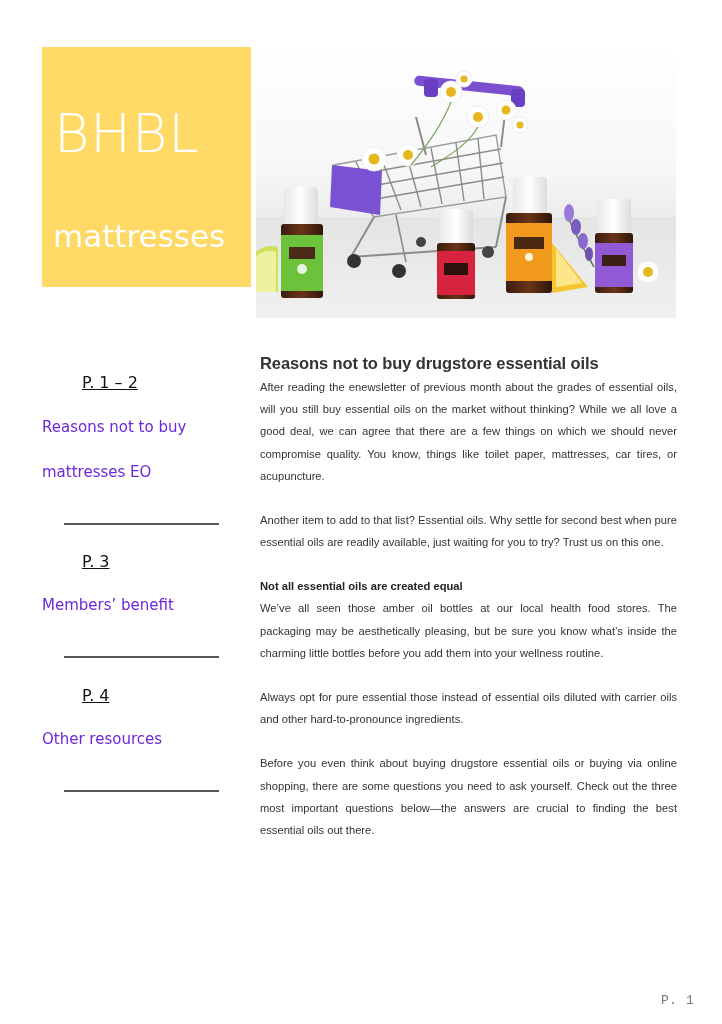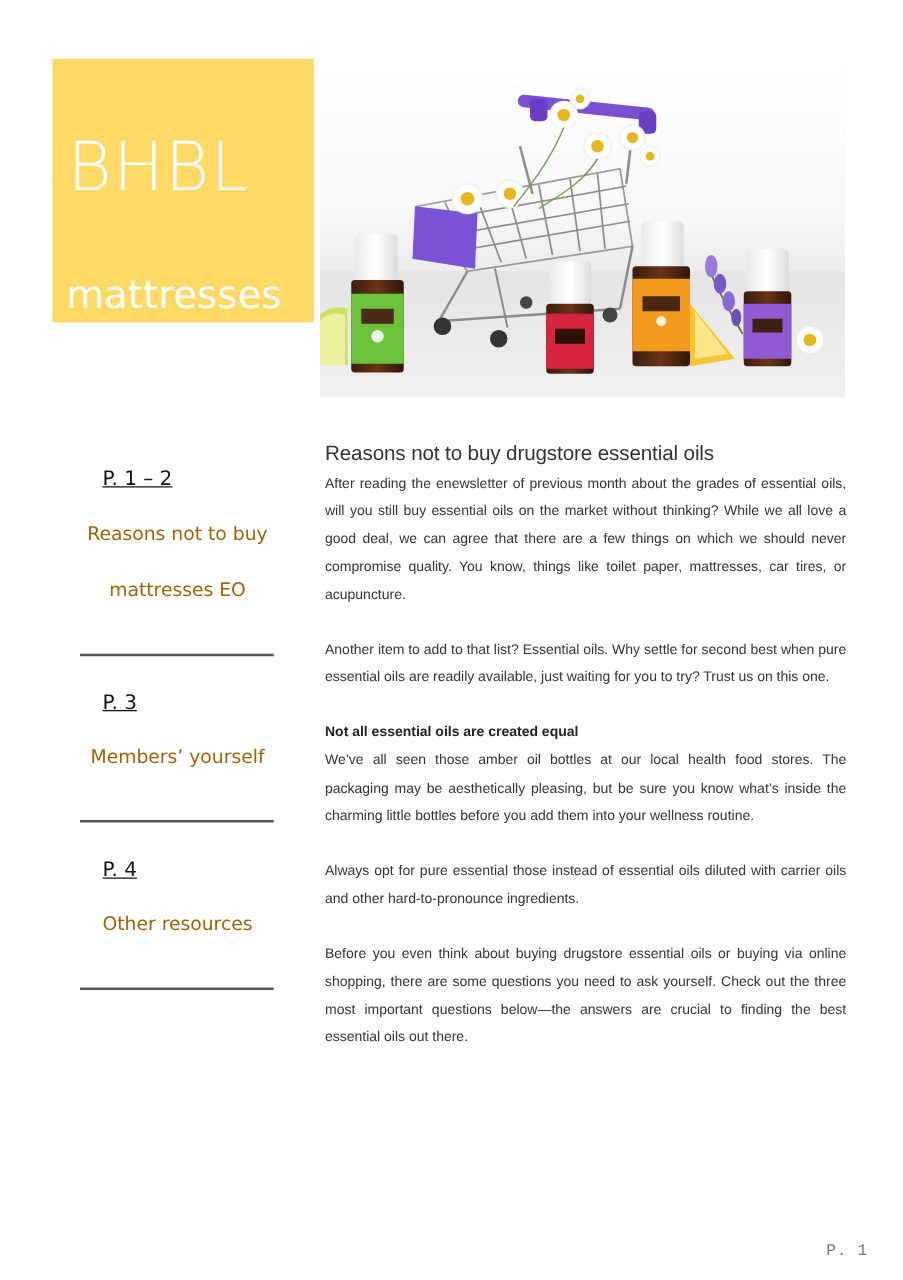--- a/index.html
+++ b/index.html
@@ -14,21 +14,21 @@
       overflow: hidden;
       font-family: "Liberation Sans", sans-serif;
       color: #333333;
     }
     
     .brand-block {
       position: absolute;
       left: 42px;
       top: 47px;
       width: 209px;
-      height: 211px;
+      height: 240px;
       background: #FFD966;
       color: #ffffff;
       font-family: "DejaVu Sans", sans-serif;
     }
     .brand-title {
       position: absolute;
       left: 12px;
       top: 60px;
       font-size: 54px;
       font-weight: 300;
@@ -80,42 +80,42 @@
       position: absolute;
       left: 40px;
       font-size: 16px;
       color: #111111;
       text-decoration: underline;
     }
     .toc-title {
       position: absolute;
       left: 0;
       width: 200px;
-      text-align: center;
+      text-align: left;
       font-size: 15px;
-      color: #a16207;
+      color: #6d28d9;
     }
     .toc-divider {
       position: absolute;
       left: 22px;
       width: 155px;
       height: 1.5px;
       background: #555555;
     }
 
     
     .article {
       position: absolute;
       left: 260px;
       top: 352px;
       width: 417px;
     }
     .article-heading {
       font-family: "Liberation Sans", sans-serif;
-      font-weight: normal;
+      font-weight: bold;
       font-size: 16.5px;
       color: #333333;
       margin: 0 0 2px 0;
       line-height: 22px;
       letter-spacing: -0.1px;
     }
     .article p {
       margin: 0;
       font-size: 11.2px;
       line-height: 22.2px;
@@ -292,21 +292,21 @@
   </svg>
 </div>
 
 <nav class="toc">
   <div class="toc-page" style="top:13px;">P. 1 – 2</div>
   <div class="toc-title" style="top:58px;">Reasons not to buy</div>
   <div class="toc-title" style="top:103px;">mattresses EO</div>
   <div class="toc-divider" style="top:163px;"></div>
 
   <div class="toc-page" style="top:192px;">P. 3</div>
-  <div class="toc-title" style="top:236px;">Members’ yourself</div>
+  <div class="toc-title" style="top:236px;">Members’ benefit</div>
   <div class="toc-divider" style="top:296px;"></div>
 
   <div class="toc-page" style="top:326px;">P. 4</div>
   <div class="toc-title" style="top:370px;">Other resources</div>
   <div class="toc-divider" style="top:430px;"></div>
 </nav>
 
 <article class="article">
   <h1 class="article-heading">Reasons not to buy drugstore essential oils</h1>
   <p>After reading the enewsletter of previous month about the grades of essential oils, will you still buy essential oils on the market without thinking? While we all love a good deal, we can agree that there are a few things on which we should never compromise quality. You know, things like toilet paper, mattresses, car tires, or acupuncture.</p>

